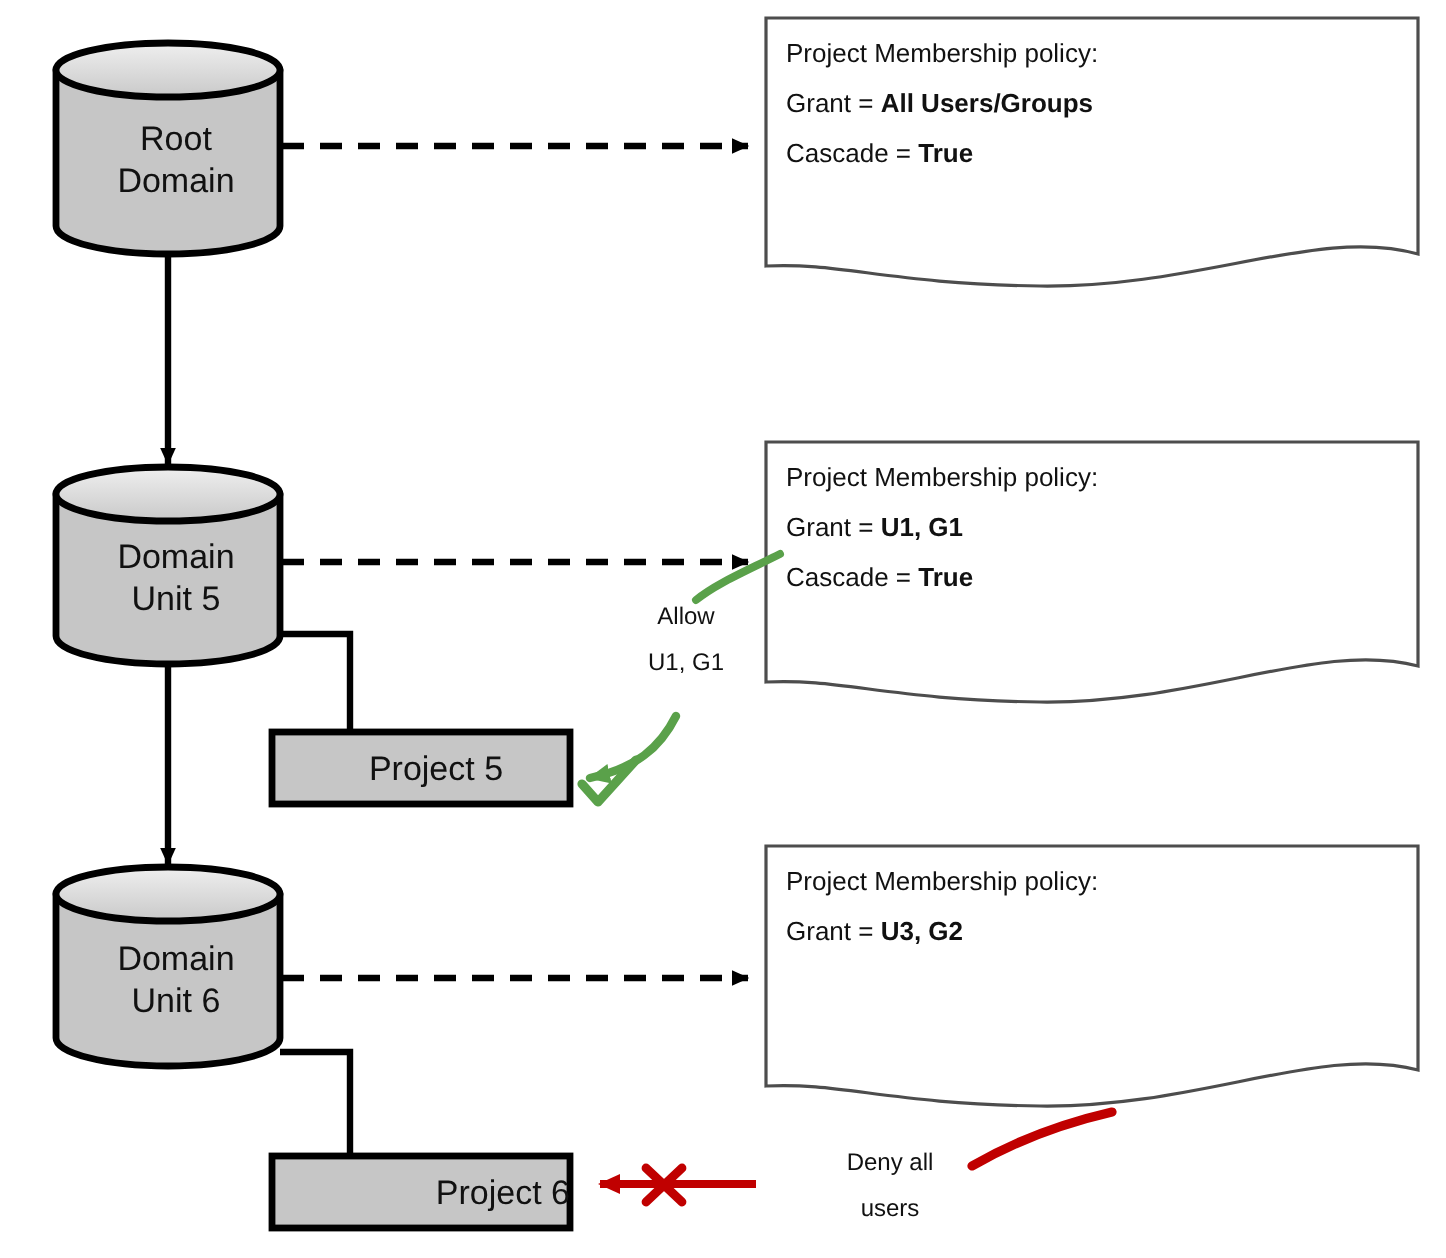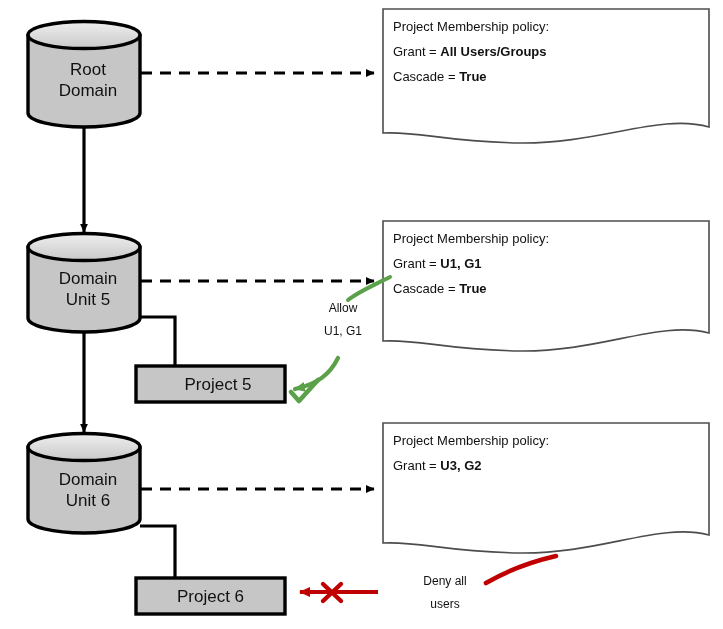--- a/index.html
+++ b/index.html
@@ -139,21 +139,21 @@
   </svg>
 
   <div class="node-label cyl-label" style="left:27px; top:59px;">Root
 Domain</div>
   <div class="node-label cyl-label" style="left:27px; top:268px;">Domain
 Unit 5</div>
   <div class="node-label cyl-label" style="left:27px; top:469px;">Domain
 Unit 6</div>
 
   <div class="node-label proj-label" style="left:136px; top:374px; width:132px;margin-left:16px;">Project 5</div>
-  <div class="node-label proj-label" style="left:136px; top:586px; width:149px;">Project 6</div>
+  <div class="node-label proj-label" style="left:136px; top:586px; width:149px;text-align:right;">Project 6</div>
 
   <div class="doc-text" style="left:393px; top:14px;">
     <div>Project Membership policy:</div>
     <div><span>Grant = </span><span class="b">All Users/Groups</span></div>
     <div><span>Cascade = </span><span class="b">True</span></div>
   </div>
 
   <div class="doc-text" style="left:393px; top:226px;">
     <div>Project Membership policy:</div>
     <div><span>Grant = </span><span class="b">U1, G1</span></div>

